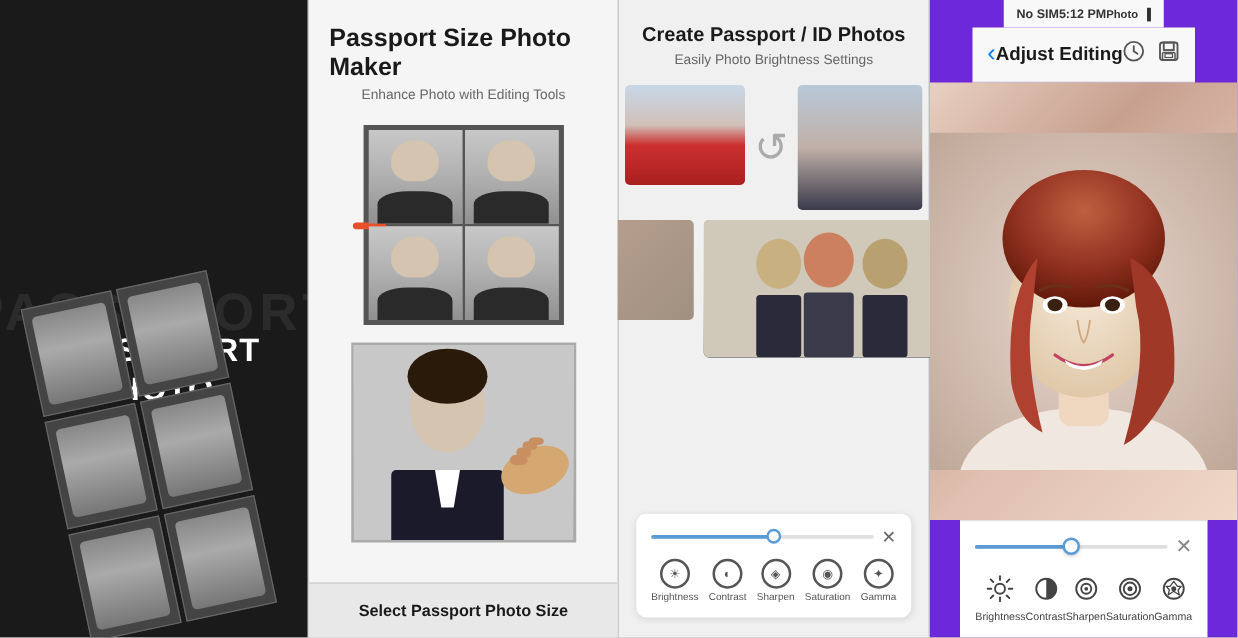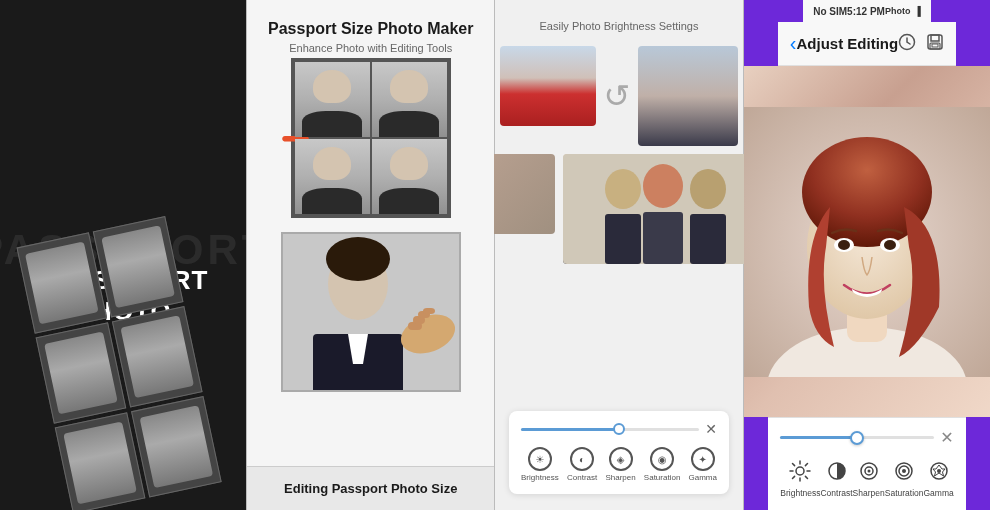--- a/index.html
+++ b/index.html
@@ -75,31 +75,31 @@
       align-items: center;
       justify-content: center;
     }
     .panel1-photo-face {
       width: 60px;
       height: 72px;
       background: linear-gradient(180deg, #888 0%, #aaa 40%, #777 100%);
       border-radius: 4px;
     }
     .panel2-title {
-      font-size: 16px;
+      font-size: 20px;
       font-weight: 700;
       color: #1a1a1a;
       text-align: left;
       margin-bottom: 4px;
     }
     .panel2-subtitle {
       font-size: 11px;
       color: #666;
       text-align: left;
-      margin-bottom: 4px;
+      margin-bottom: 18px;
     }
     .panel2-passport-grid {
       width: 160px;
       height: 160px;
       border: 2px solid #555;
       display: grid;
       grid-template-columns: 1fr 1fr;
       grid-template-rows: 1fr 1fr;
       gap: 2px;
       padding: 2px;
@@ -566,27 +566,28 @@
         <ellipse cx="145" cy="100" rx="28" ry="18" fill="#d4a870" transform="rotate(-20, 145, 100)"></ellipse>
         <rect x="125" y="88" width="14" height="8" rx="4" fill="#c89060"></rect>
         <rect x="130" y="82" width="12" height="8" rx="4" fill="#c89060"></rect>
         <rect x="135" y="77" width="12" height="7" rx="4" fill="#c89060"></rect>
         <rect x="140" y="74" width="12" height="6" rx="4" fill="#c89060"></rect>
       </svg>
     </div>
   </div>
 
   <div style="position:absolute; bottom:0; left:0; right:0; height:44px; background:#e8e8e8; border-top:1px solid #ccc; display:flex; align-items:center; justify-content:center; cursor:pointer;">
-    <span style="font-size:13px; font-weight:600; color:#1a1a1a;">Editing Passport Photo Size</span>
+    <span style="font-size:13px; font-weight:600; color:#1a1a1a;">Select Passport Photo Size</span>
   </div>
 </div>
 
 <div class="panel-divider"></div>
 
 <div class="panel3">
+  <div class="panel3-title">Create Passport / ID Photos</div>
   <div class="panel3-subtitle">Easily Photo Brightness Settings</div>
 
   <div class="panel3-top-row">
     <div class="panel3-selfie-1">
       <div class="person-red-scarf"></div>
     </div>
     <div style="font-size:32px; color:#aaa; align-self:center; line-height:1;">↺</div>
     <div class="panel3-selfie-2">
       <div class="person-dark-hair"></div>
     </div>

